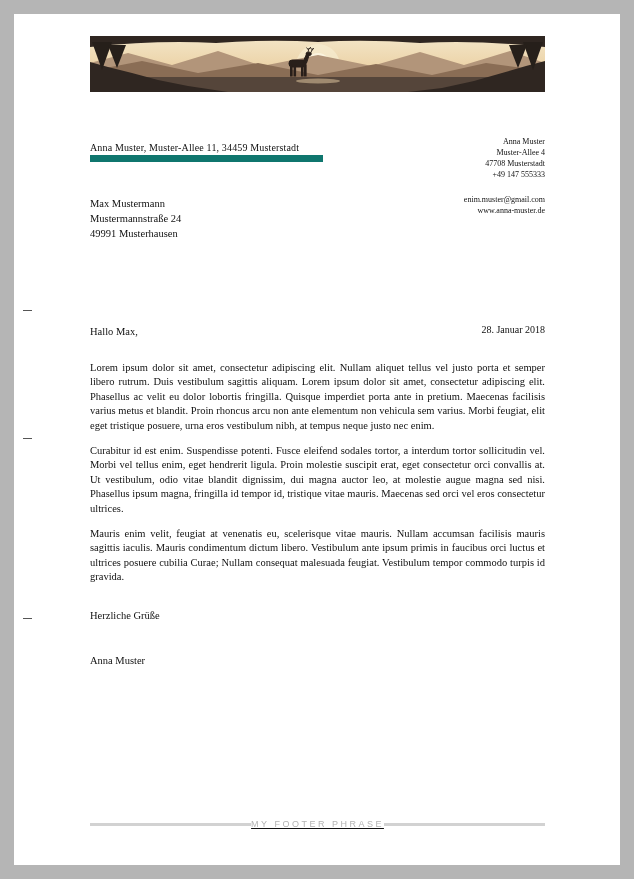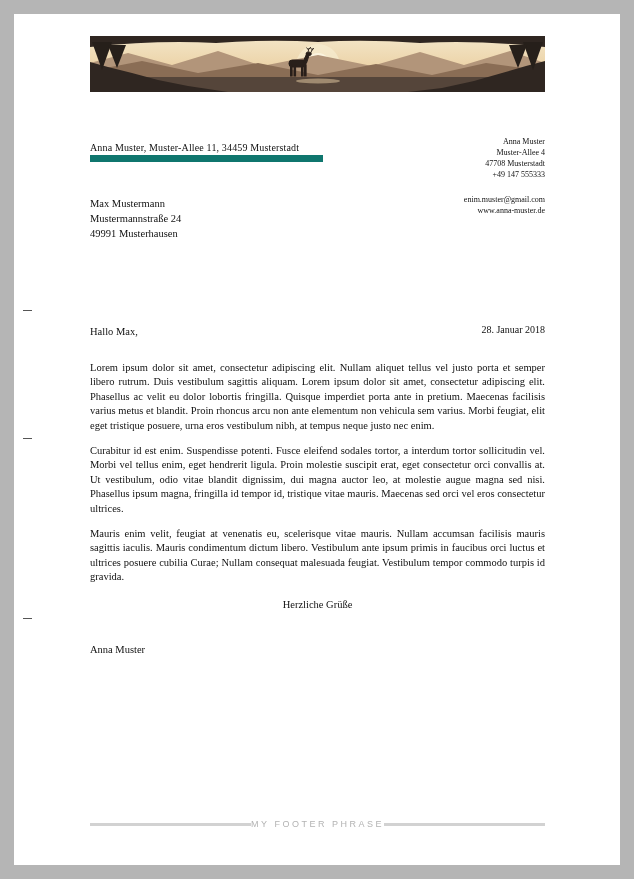--- a/index.html
+++ b/index.html
@@ -34,26 +34,26 @@
   }
   .date{
     position:absolute;top:290px;right:75px;font-size:10px;margin-top:20px;
   }
   .content{
     position:absolute;left:76px;top:311px;width:455px;
     font-size:10.5px;line-height:14.6px;
   }
   .content p{margin:0 0 10px;text-align:justify;}
   p.salutation{margin-bottom:21px;text-align:left;}
-  p.closing{margin-top:13px;margin-bottom:0;text-align:center;}
+  p.closing{margin-top:24px;margin-bottom:0;text-align:left;}
   p.signature{margin-top:30px;margin-bottom:0;text-align:left;}
 
   .footer{
     position:absolute;left:76px;right:75px;top:805px;
-    display:flex;align-items:center;gap:0;
+    display:flex;align-items:center;gap:0;text-decoration:underline;
   }
   .footer-line{flex:1;border-top:3px solid #d2d2d2;height:0;}
   .footer-text{
     font-family:"Liberation Sans",sans-serif;font-size:9px;
     letter-spacing:2.5px;color:#b3b3b3;white-space:nowrap;
   }
 
   .fold{position:absolute;left:9px;width:9px;height:0;border-top:1px solid #555;}
   .fold-1{top:296px;}
   .fold-2{top:424px;}

